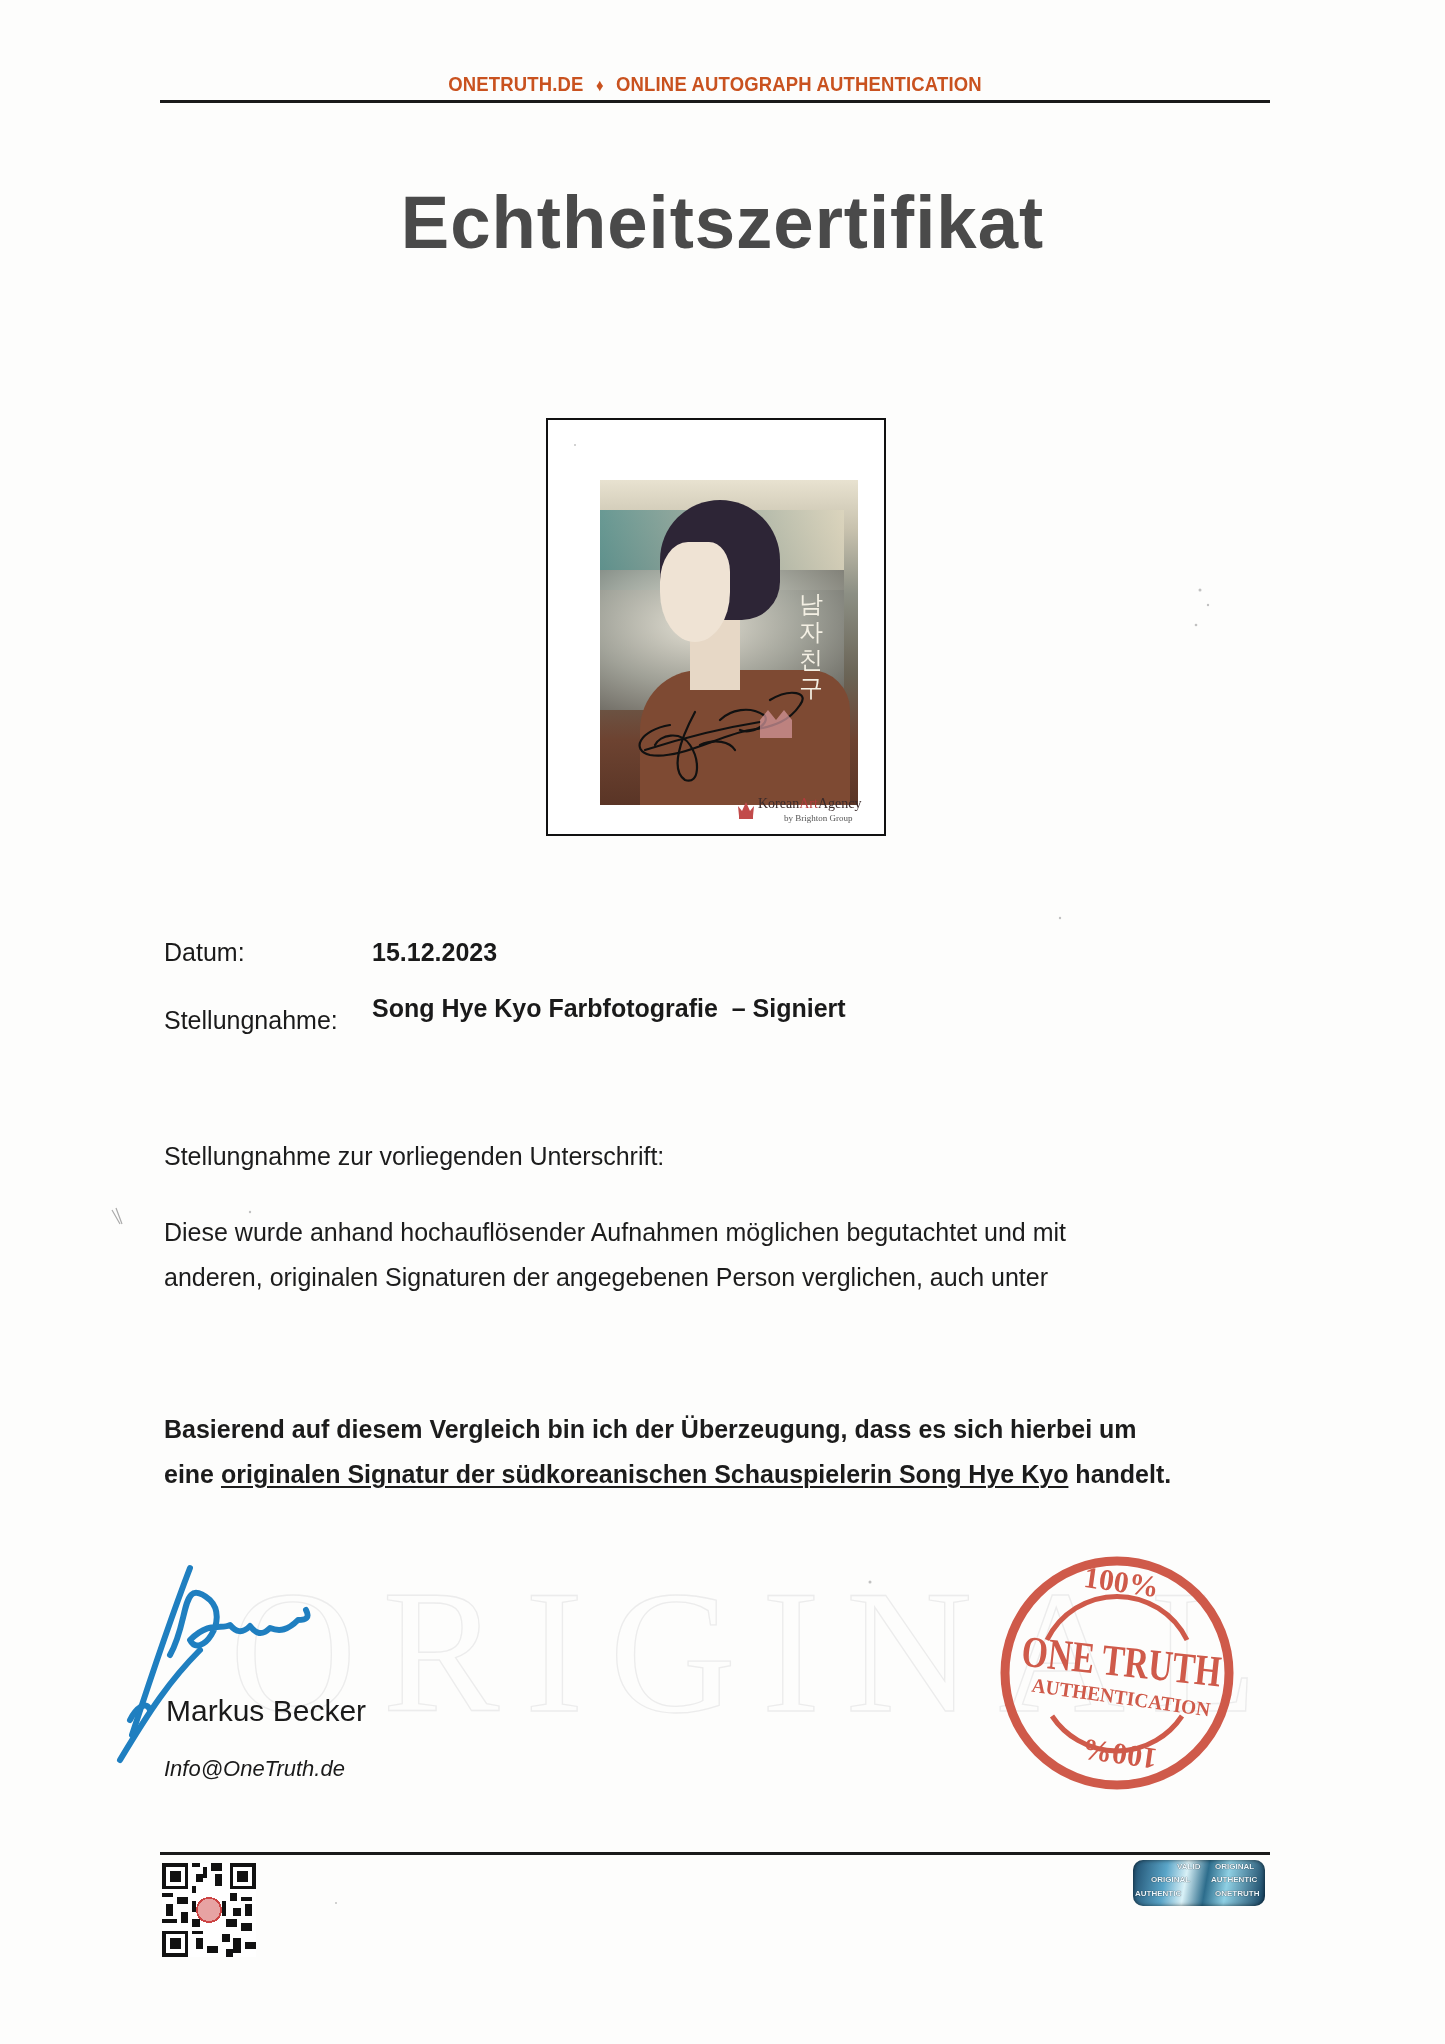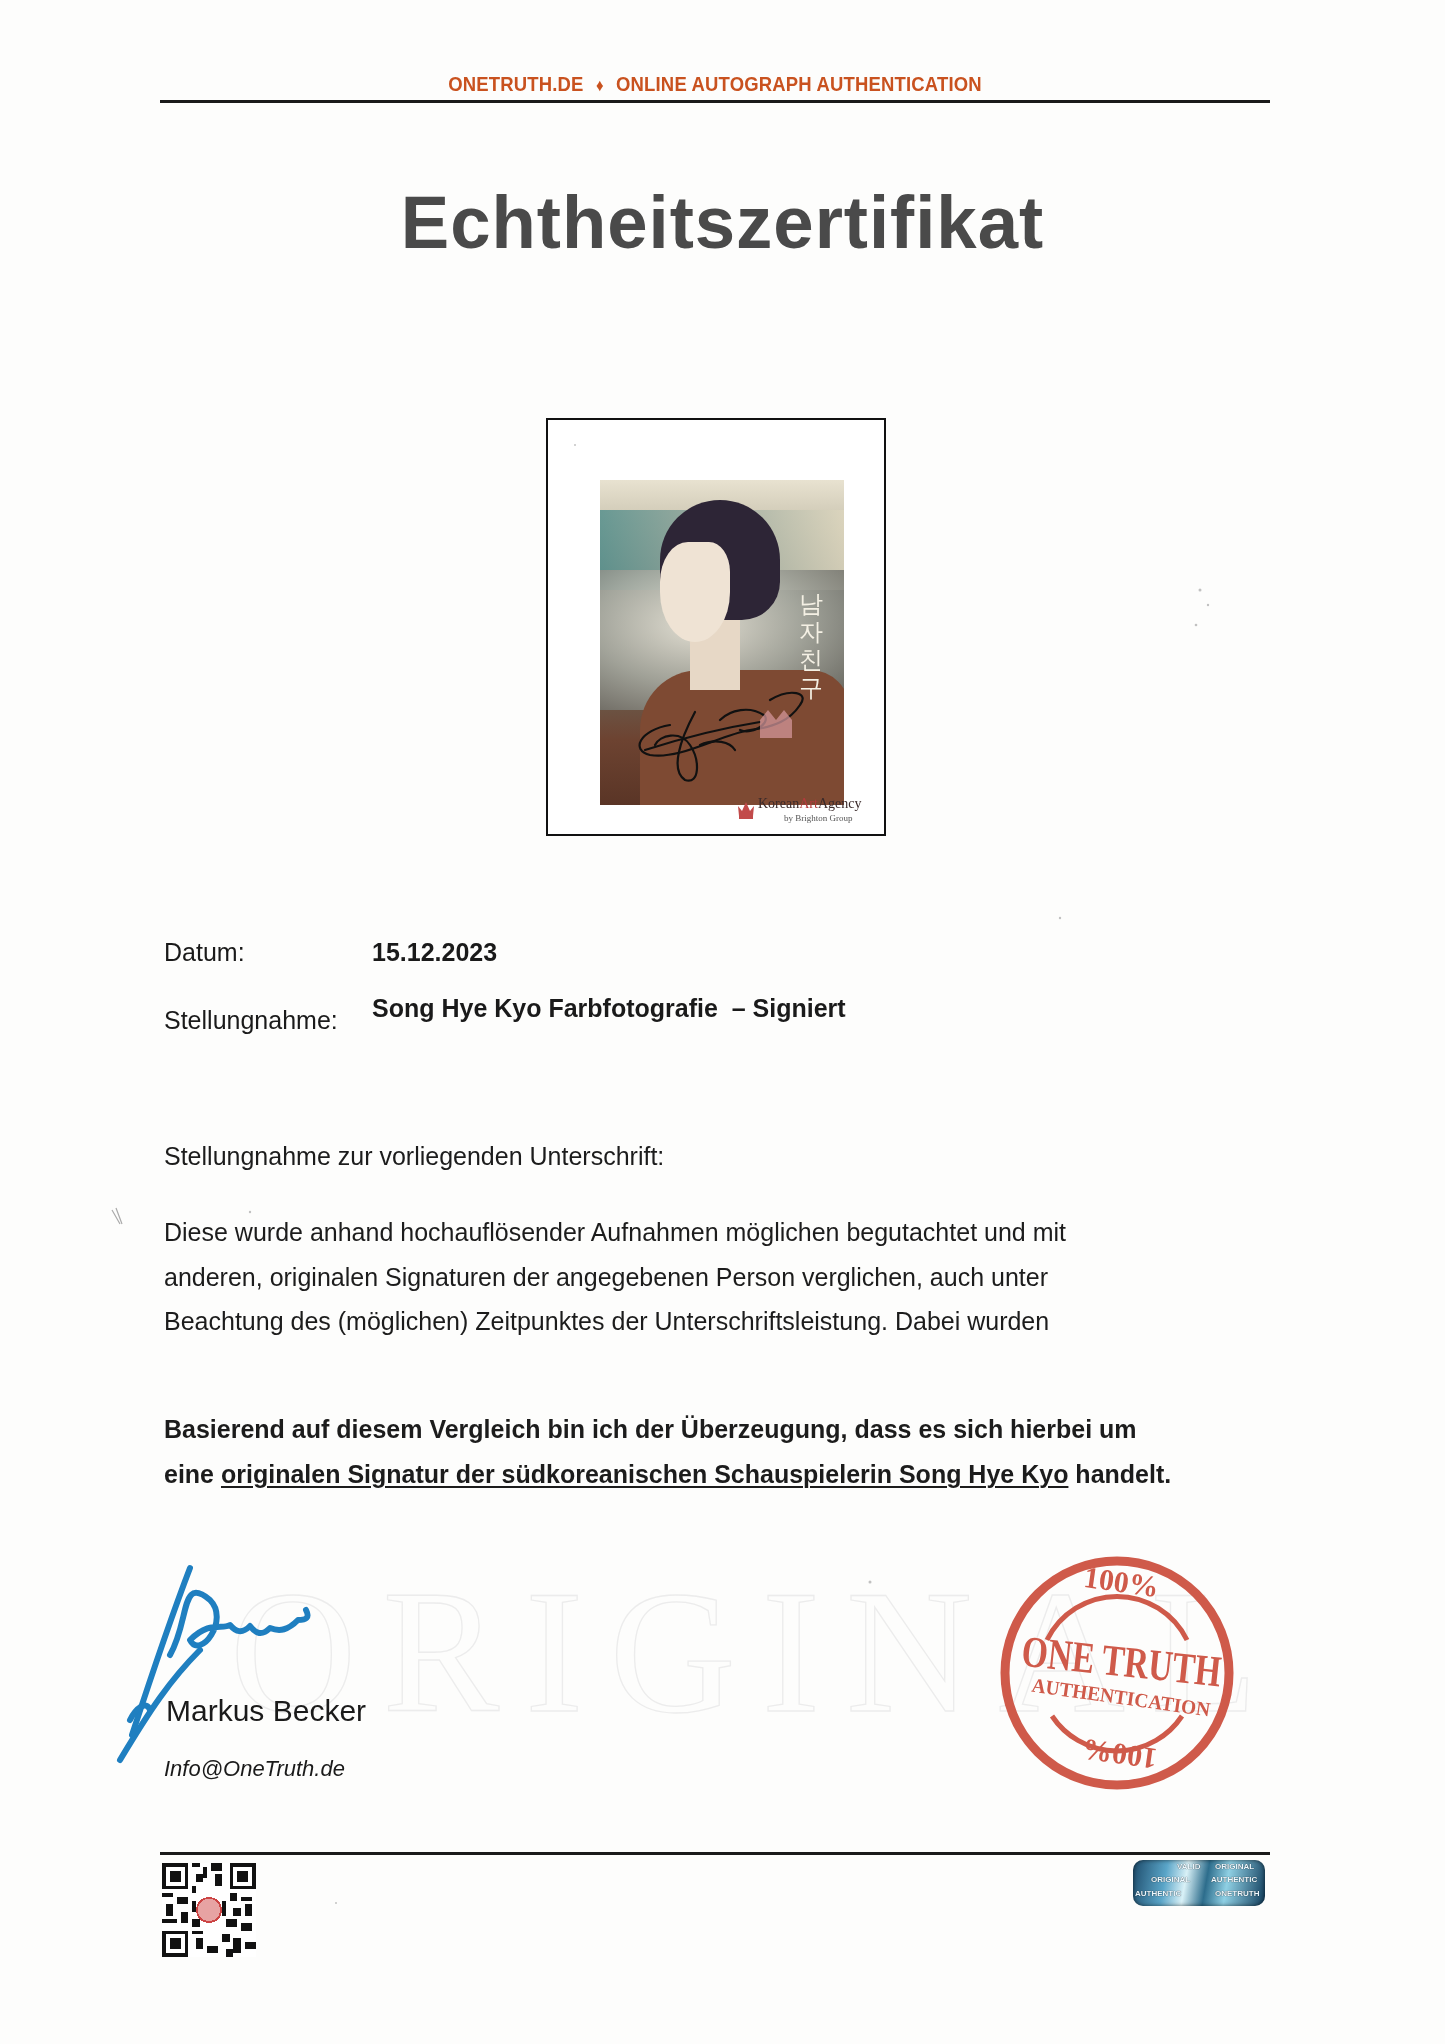--- a/index.html
+++ b/index.html
@@ -31,20 +31,21 @@
     }
 
     
     .photo-frame {
       left: 546px; top: 418px; width: 340px; height: 418px;
       border: 2px solid #111; background: #ffffff; box-sizing: border-box;
     }
     .photo {
       left: 52px; top: 60px; width: 244px; height: 325px; overflow: hidden;
       background: linear-gradient(180deg, #e8e2d0 0%, #c8c2ae 15%, #8c8f84 35%, #6a6456 60%, #6d4331 80%, #5a3526 100%);
+      padding-left: 14px;
     }
     .photo .sky {
       left: 0; top: 30px; width: 244px; height: 80px;
       background: linear-gradient(90deg, #4e8c8a 0%, #92a49a 45%, #ddd6be 100%);
       opacity: .8;
     }
     .photo .haze {
       left: 0; top: 90px; width: 244px; height: 140px;
       background: radial-gradient(ellipse at 40% 40%, #f2eee2 0%, #a9aba2 50%, #5d5d58 100%);
       opacity: .85;
@@ -181,21 +182,20 @@
 
 <div class="abs label date-label">Datum:</div>
 <div class="abs value date-value">15.12.2023</div>
 <div class="abs label desc-label">Stellungnahme:</div>
 <div class="abs value desc-value">Song Hye Kyo Farbfotografie  – Signiert</div>
 
 <div class="abs section-heading">Stellungnahme zur vorliegenden Unterschrift:</div>
 <div class="abs para">
   <div>Diese wurde anhand hochauflösender Aufnahmen möglichen begutachtet und mit</div>
   <div>anderen, originalen Signaturen der angegebenen Person verglichen, auch unter</div>
-  <div>Beachtung des (möglichen) Zeitpunktes der Unterschriftsleistung. Dabei wurden</div>
 </div>
 <div class="abs bold-para">
   <div>Basierend auf diesem Vergleich bin ich der Überzeugung, dass es sich hierbei um</div>
   <div><span>eine </span><u>originalen Signatur der südkoreanischen Schauspielerin Song Hye Kyo</u><span> handelt.</span></div>
 </div>
 
 <div class="abs watermark">ORIGINAL</div>
 
 <svg class="abs pen-signature" viewBox="0 0 300 210">
   <g fill="none" stroke="#1f7fc0" stroke-width="6" stroke-linecap="round" stroke-linejoin="round">

